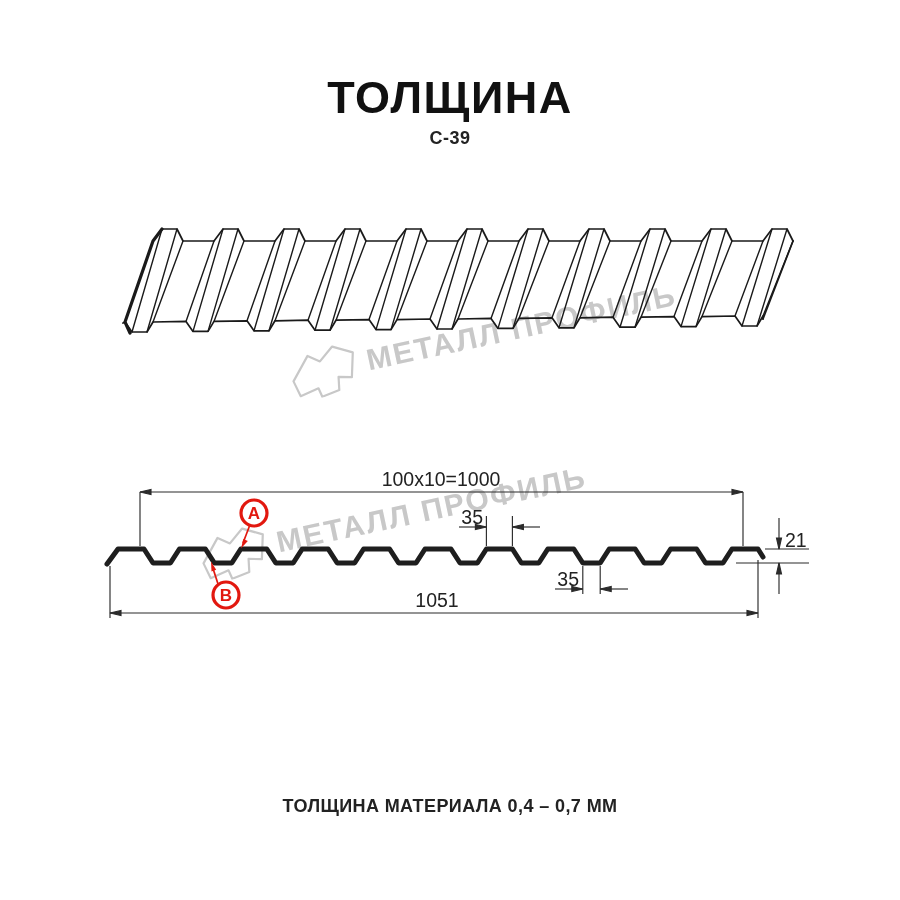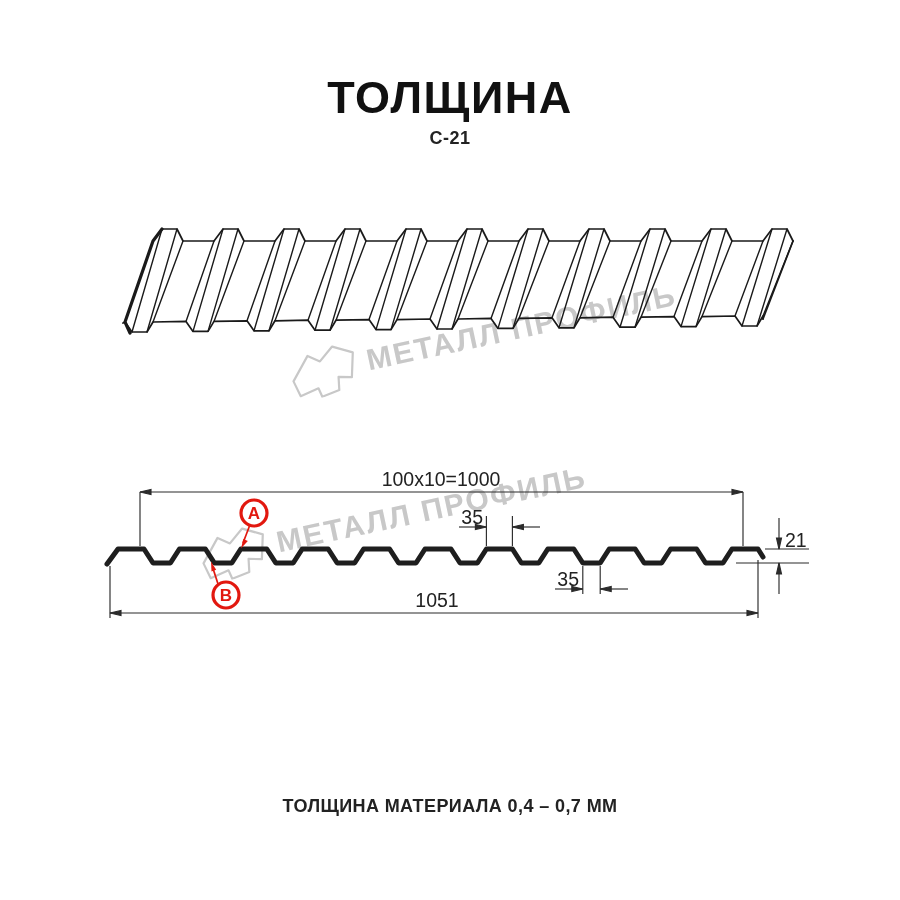--- a/index.html
+++ b/index.html
@@ -19,21 +19,21 @@
   .wm1{top:347px;left:290px;}
   .wm2{top:529px;left:200px;}
   svg.layer{position:absolute;left:0;top:0;z-index:2;}
   .dimtxt{font-size:19.5px;fill:#222;font-family:"Liberation Sans",sans-serif;}
   .redtxt{font-size:17px;font-weight:700;fill:#e2180f;font-family:"Liberation Sans",sans-serif;}
 </style>
 </head>
 <body>
 
 <div class="abs page-title">ТОЛЩИНА</div>
-<div class="abs page-subtitle">С-21</div>
+<div class="abs page-subtitle">С-39</div>
 
 <div class="abs watermark wm1">
   <svg width="68" height="50" viewBox="0 0 68 50">
     <path d="M 2 28 L 21 6 L 32 14 L 47 2 L 66 12 L 60 36 L 47 33 L 45 46 L 27 49 L 25 40 L 6 44 Z" fill="none" stroke="#c8c8c8" stroke-width="2.2" stroke-linejoin="round"></path>
   </svg>
   <span class="wm-text">МЕТАЛЛ ПРОФИЛЬ</span>
 </div>
 
 <div class="abs watermark wm2">
   <svg width="68" height="50" viewBox="0 0 68 50">

